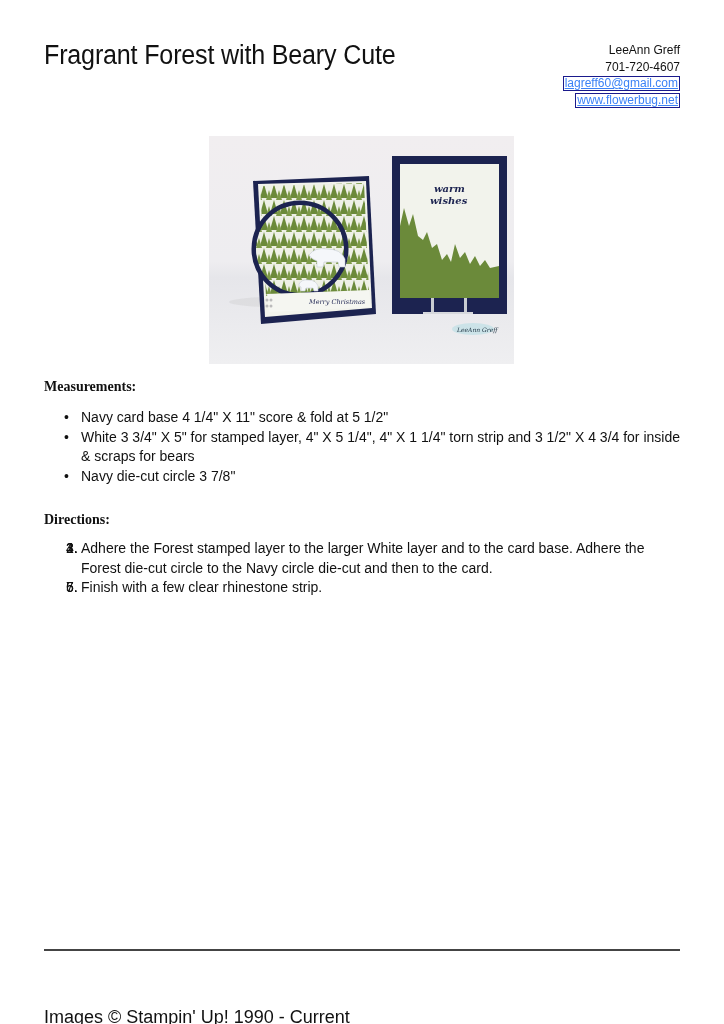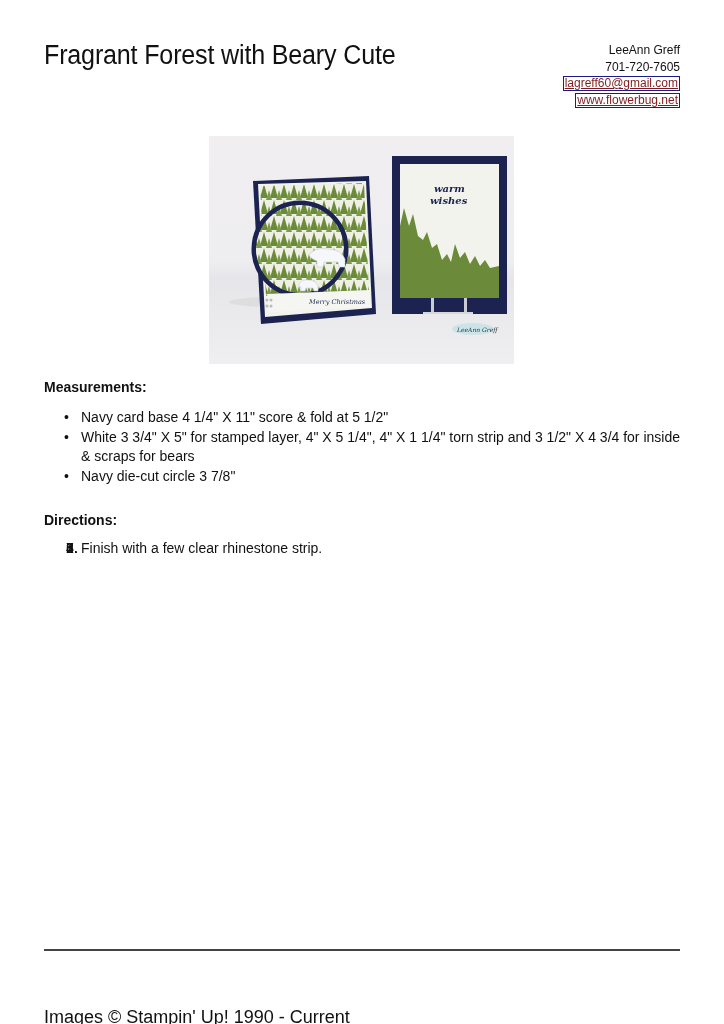--- a/index.html
+++ b/index.html
@@ -10,31 +10,31 @@
   .title {
     position: absolute; left: 44px; top: 40px;
     font-size: 27px; font-weight: normal; margin: 0; letter-spacing: -0.2px;
     transform: scaleX(0.93); transform-origin: left top;
   }
   .contact {
     position: absolute; right: 44px; top: 42px; text-align: right;
     font-size: 12px; line-height: 16.5px;
   }
   .contact .link {
-    display: inline-block; color: #7f1d1d; text-decoration: underline;
+    display: inline-block; color: #3b82f6; text-decoration: underline;
     border: 1px solid #1a1a8c; padding: 0 1px; line-height: 13px; margin-top: 1px;
   }
   .photo {
     position: absolute; left: 209px; top: 136px; width: 305px; height: 228px;
     background: linear-gradient(180deg, #f1eef0 0%, #eeedf0 55%, #e6e6ea 62%, #efeff1 100%);
     overflow: hidden;
   }
   .photo svg { display: block; }
   .section-h {
-    position: absolute; left: 44px; font-size: 14px; font-weight: bold; margin: 0;
+    position: absolute; left: 44px; font-size: 14px; font-weight: bold; margin: 0; font-family: Liberation Serif, serif;
   }
   ul.meas, ol.dirs {
     position: absolute; left: 44px; width: 640px; margin: 0; padding: 0;
     font-size: 14px; line-height: 19.5px;
   }
   ul.meas { top: 408px; list-style: none; }
   ul.meas li { position: relative; padding-left: 37px; }
   ul.meas li::before {
     content: "\2022"; position: absolute; left: 20px; top: 0;
   }
@@ -46,21 +46,21 @@
   }
   .footer { position: absolute; left: 44px; top: 963px; font-size: 18px; margin-top: 44px; }
 </style>
 </head>
 <body>
 
 <h1 class="title">Fragrant Forest with Beary Cute</h1>
 
 <div class="contact">
   <div>LeeAnn  Greff</div>
-  <div>701-720-7605</div>
+  <div>701-720-4607</div>
   <div><a class="link">lagreff60@gmail.com</a></div>
   <div><a class="link">www.flowerbug.net</a></div>
 </div>
 
 <div class="photo">
   <svg width="305" height="228" viewBox="0 0 305 228" xmlns="http://www.w3.org/2000/svg">
     <defs>
       <pattern id="trees" width="10" height="16" patternUnits="userSpaceOnUse">
         <rect width="10" height="16" fill="#eef0e6"></rect>
         <path d="M5 0 L9 14 L1 14 Z" fill="#6b8a3a"></path>
@@ -117,20 +117,20 @@
   <li>Navy card base 4 1/4" X 11" score &amp; fold at 5 1/2"</li>
   <li>White 3 3/4" X 5" for stamped layer, 4" X 5 1/4", 4" X 1 1/4" torn strip and 3 1/2" X 4 3/4 for inside &amp; scraps for bears</li>
   <li>Navy die-cut circle 3 7/8"</li>
 </ul>
 
 <h2 class="section-h" style="top:512px;">Directions:</h2>
 <ol class="dirs">
   <li><span class="num">1.</span></li>
   <li><span class="num">2.</span></li>
   <li><span class="num">3.</span></li>
-  <li><span class="num">4.</span></li>
+  <li><span class="num">4.</span><span>Adhere the Forest stamped layer to the larger White layer and to the card base. Adhere the Forest die-cut circle to the Navy circle die-cut and then to the card.</span></li>
   <li><span class="num">5.</span></li>
   <li><span class="num">6.</span></li>
   <li><span class="num">7.</span><span>Finish with a few clear rhinestone strip.</span></li>
 </ol>
 
 <div class="rule"></div>
 <div class="footer">Images © Stampin' Up! 1990 - Current</div>
 
 </body></html>

